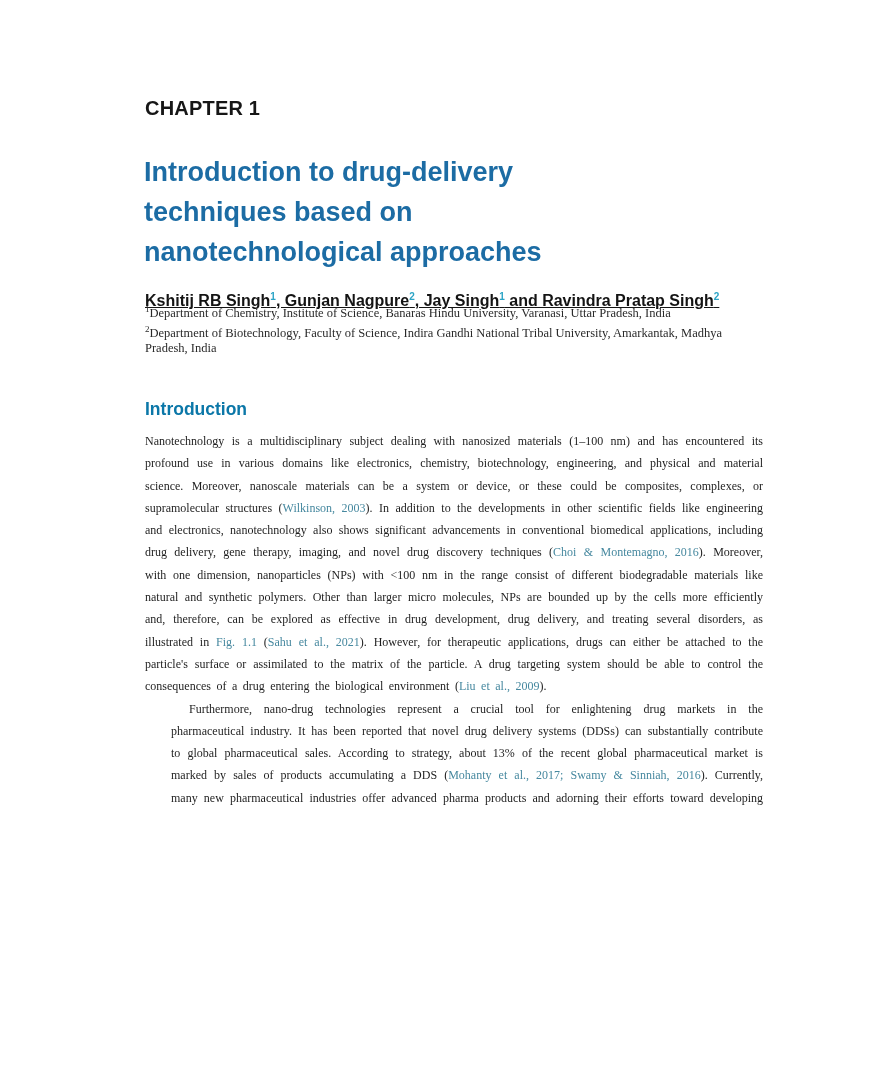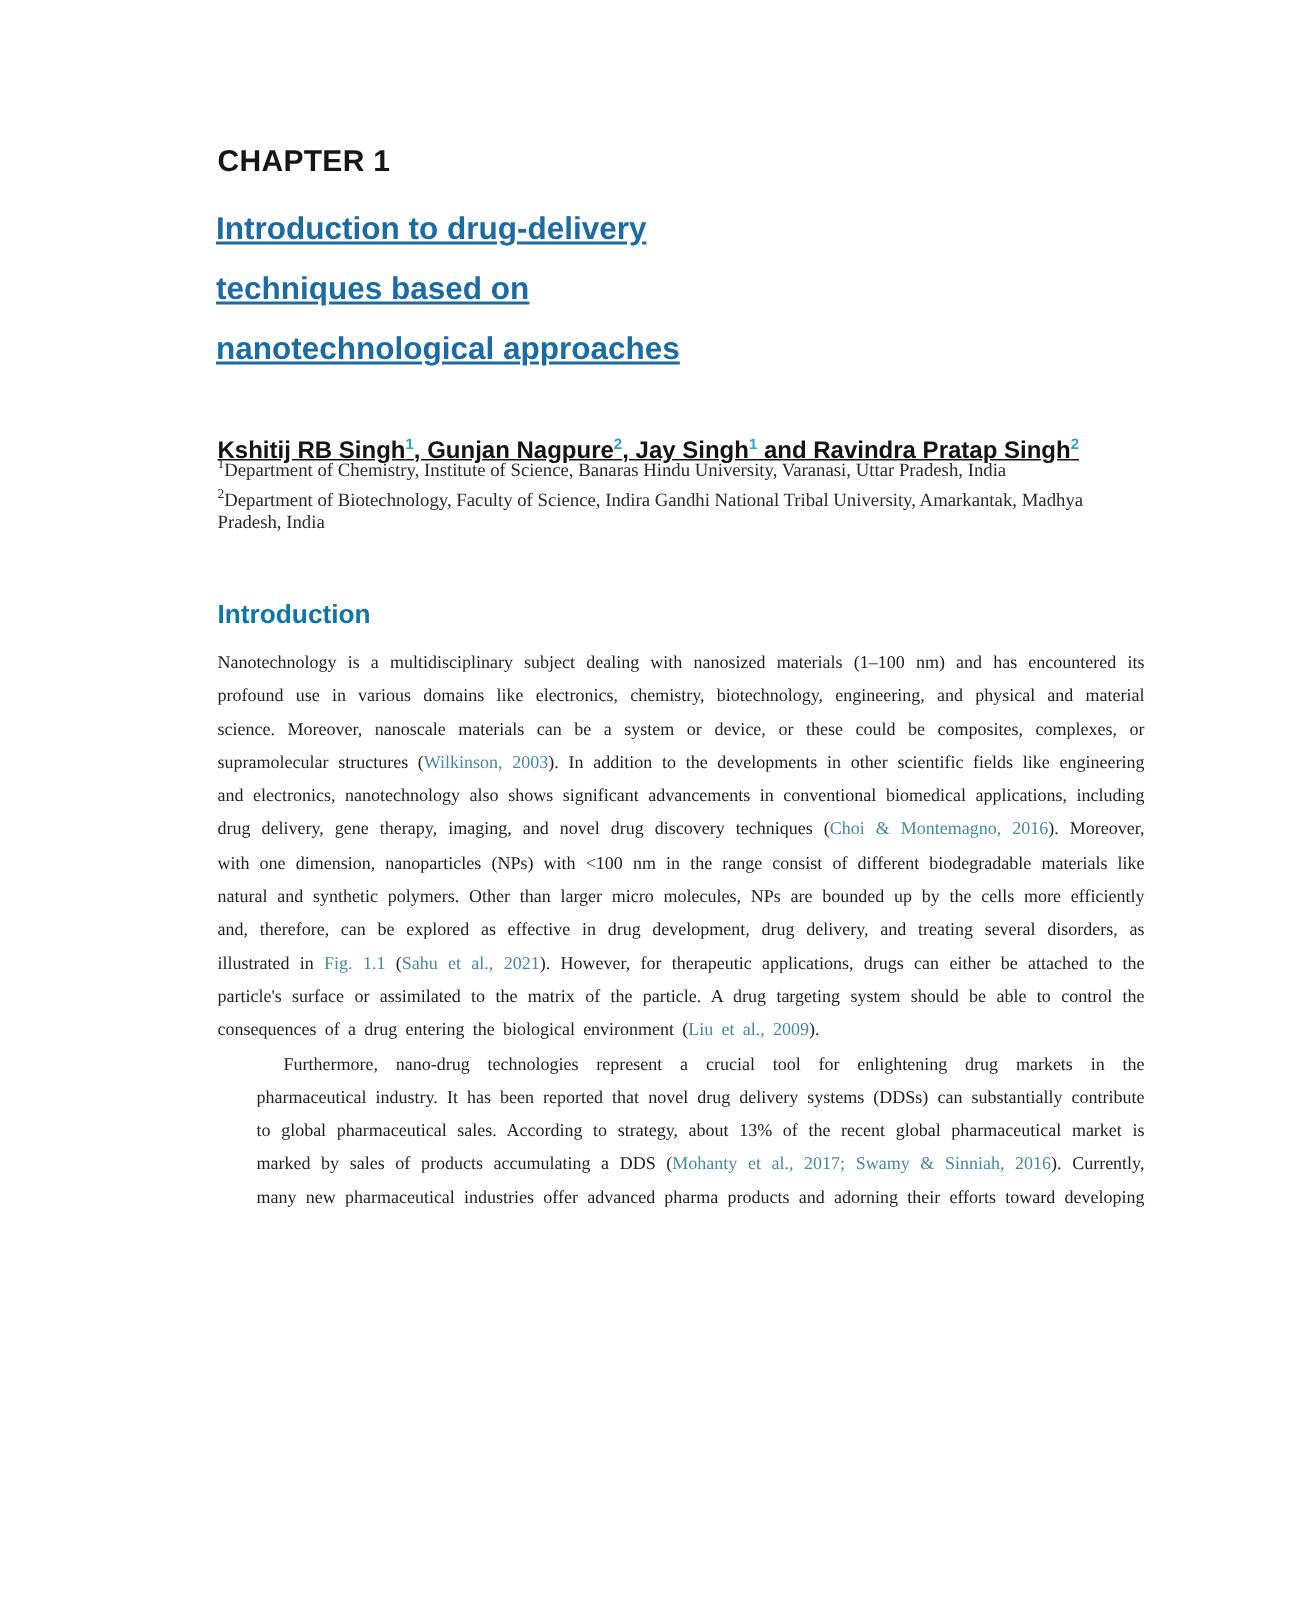--- a/index.html
+++ b/index.html
@@ -12,26 +12,25 @@
     color:#1c1c1c;
   }
   
   .chapter-label{
     position:absolute;left:145px;top:97px;
     font-family:"Liberation Sans", sans-serif;
     font-weight:bold;font-size:20px;color:#161616;
     letter-spacing:.2px;
   }
   .book-title{
-    position:absolute;left:144px;top:133px;width:560px;
+    position:absolute;left:144px;top:152px;width:560px;
     font-family:"Liberation Sans", sans-serif;
-    font-weight:bold;font-size:21px;line-height:40px;
+    font-weight:bold;font-size:27px;line-height:40px;
     color:#1c6ca4;
     white-space:pre-line;
-    text-decoration:underline;
   }
   .authors{
     position:absolute;left:145px;top:291px;width:620px;
     font-family:"Liberation Sans", sans-serif;
     font-weight:bold;font-size:16px;color:#141414;text-decoration:underline;
   }
   .authors sup{font-size:10px;color:#2ba4c6;}
   .affiliations{
     position:absolute;left:145px;top:302px;width:620px;
     font-size:12.5px;line-height:15.5px;color:#2a2a2a;

